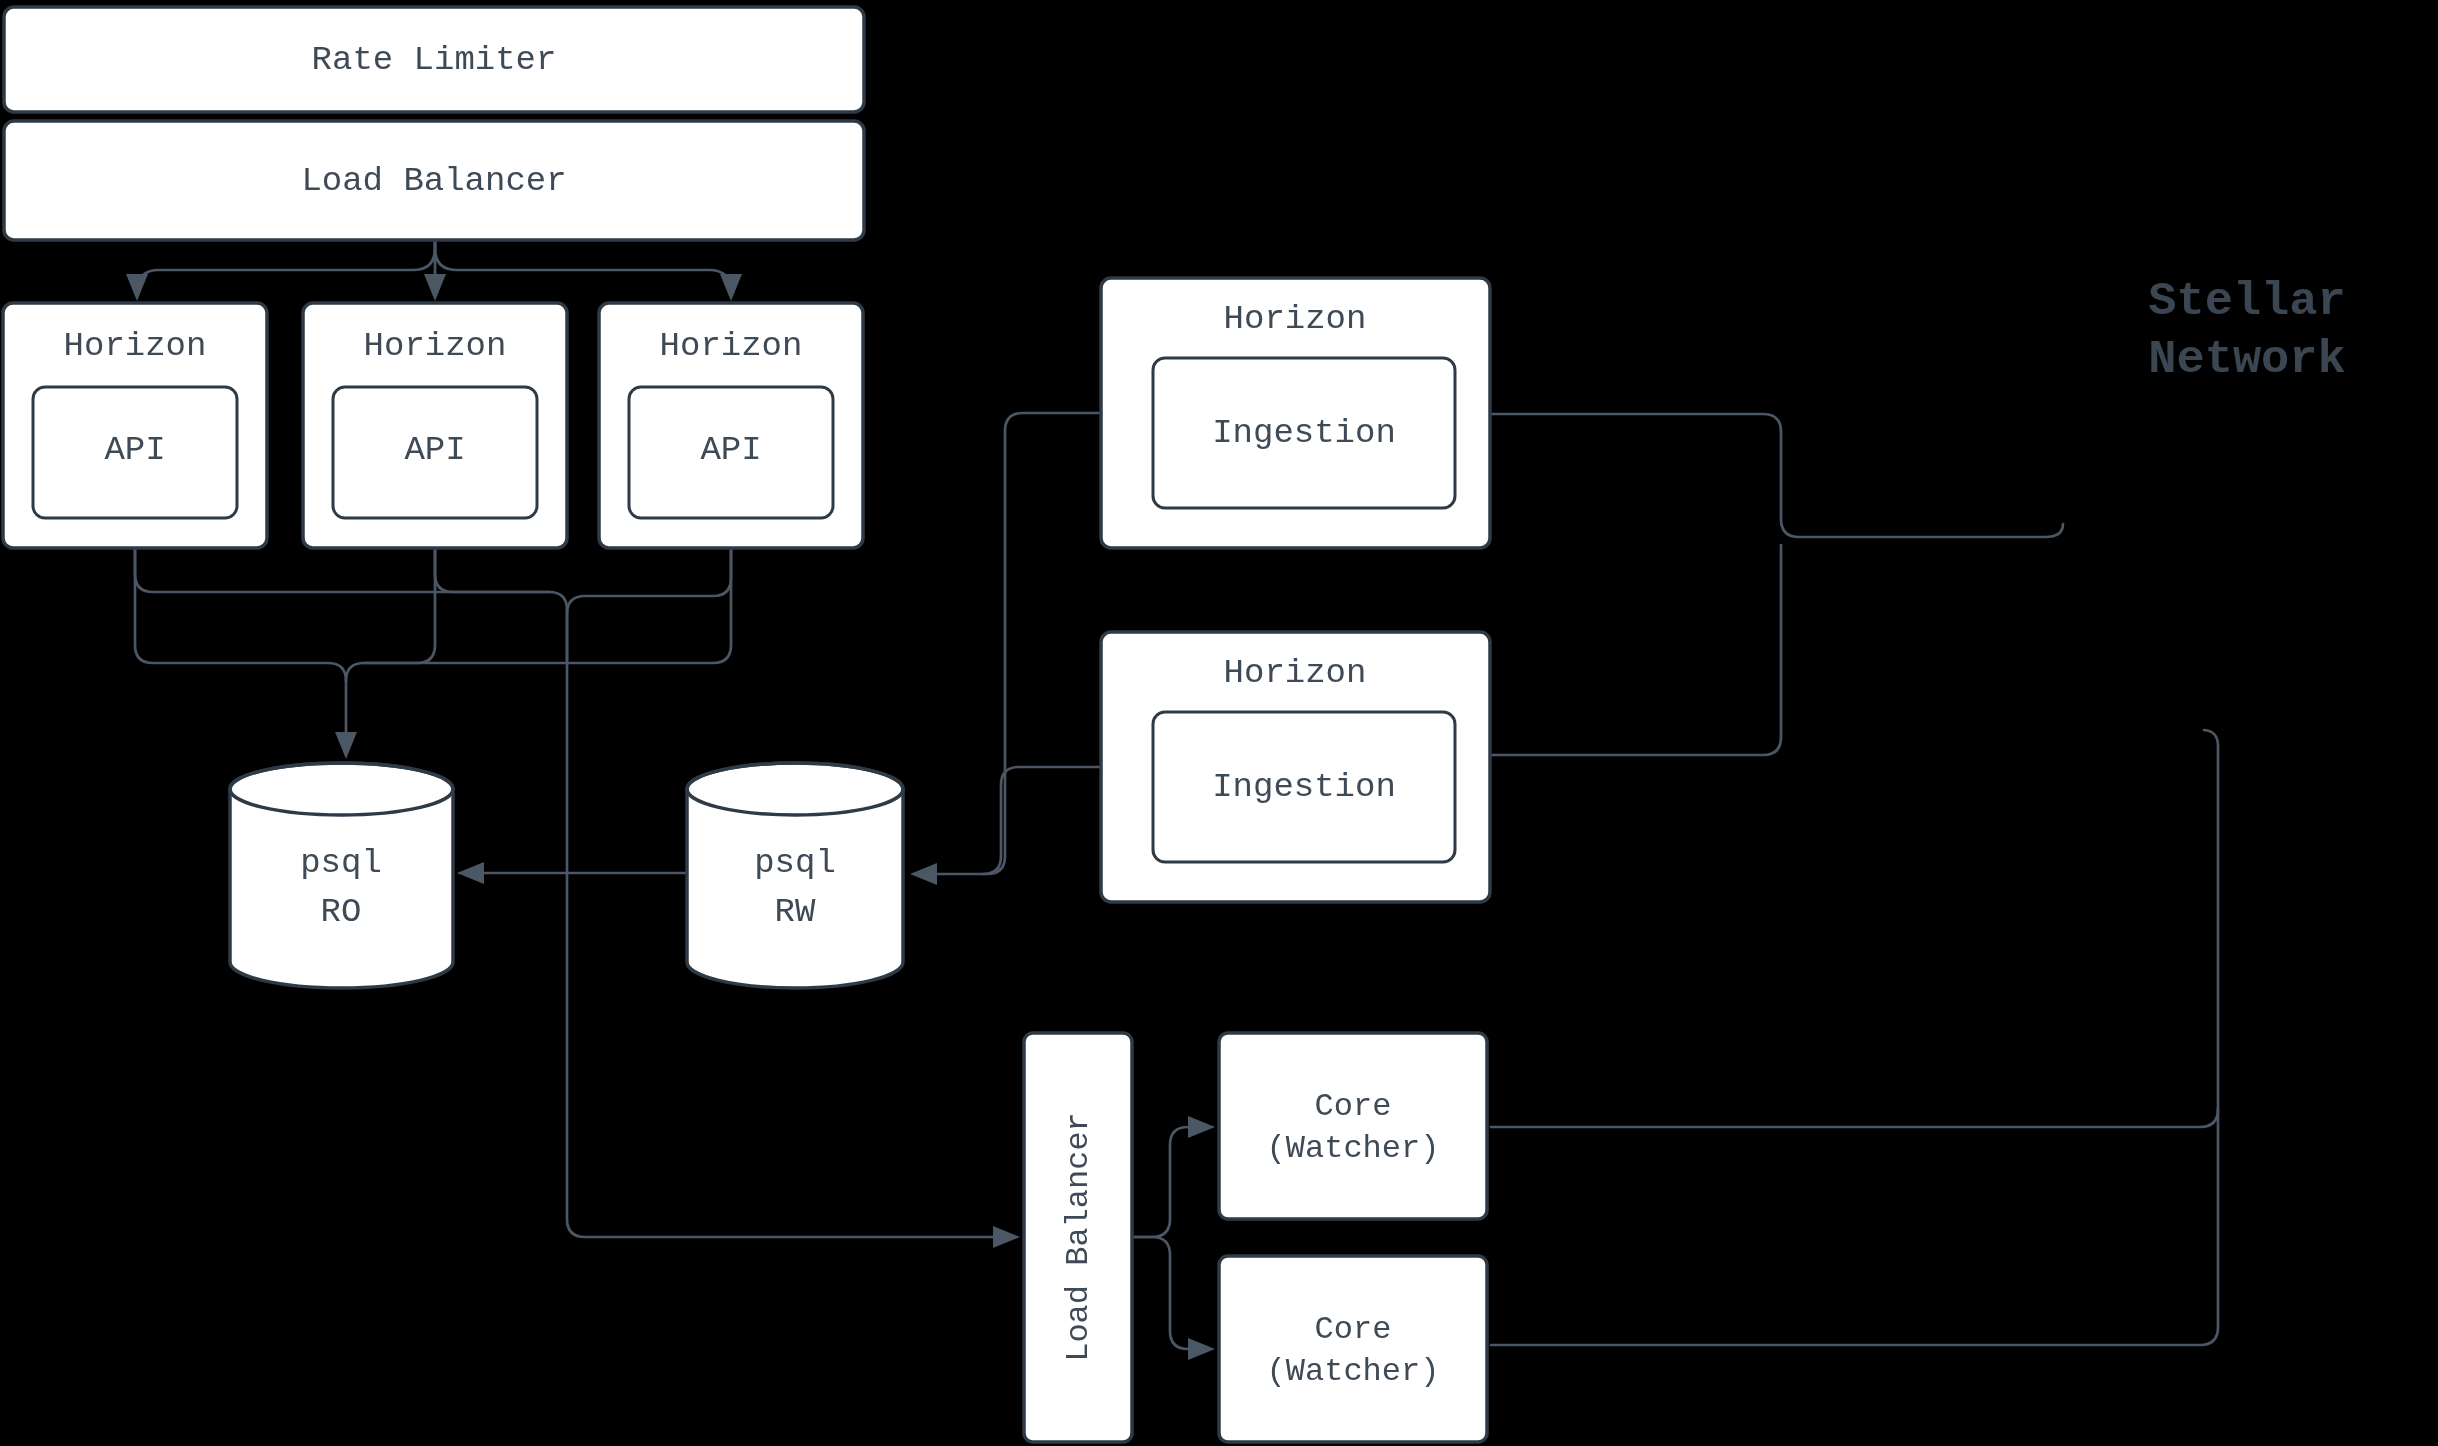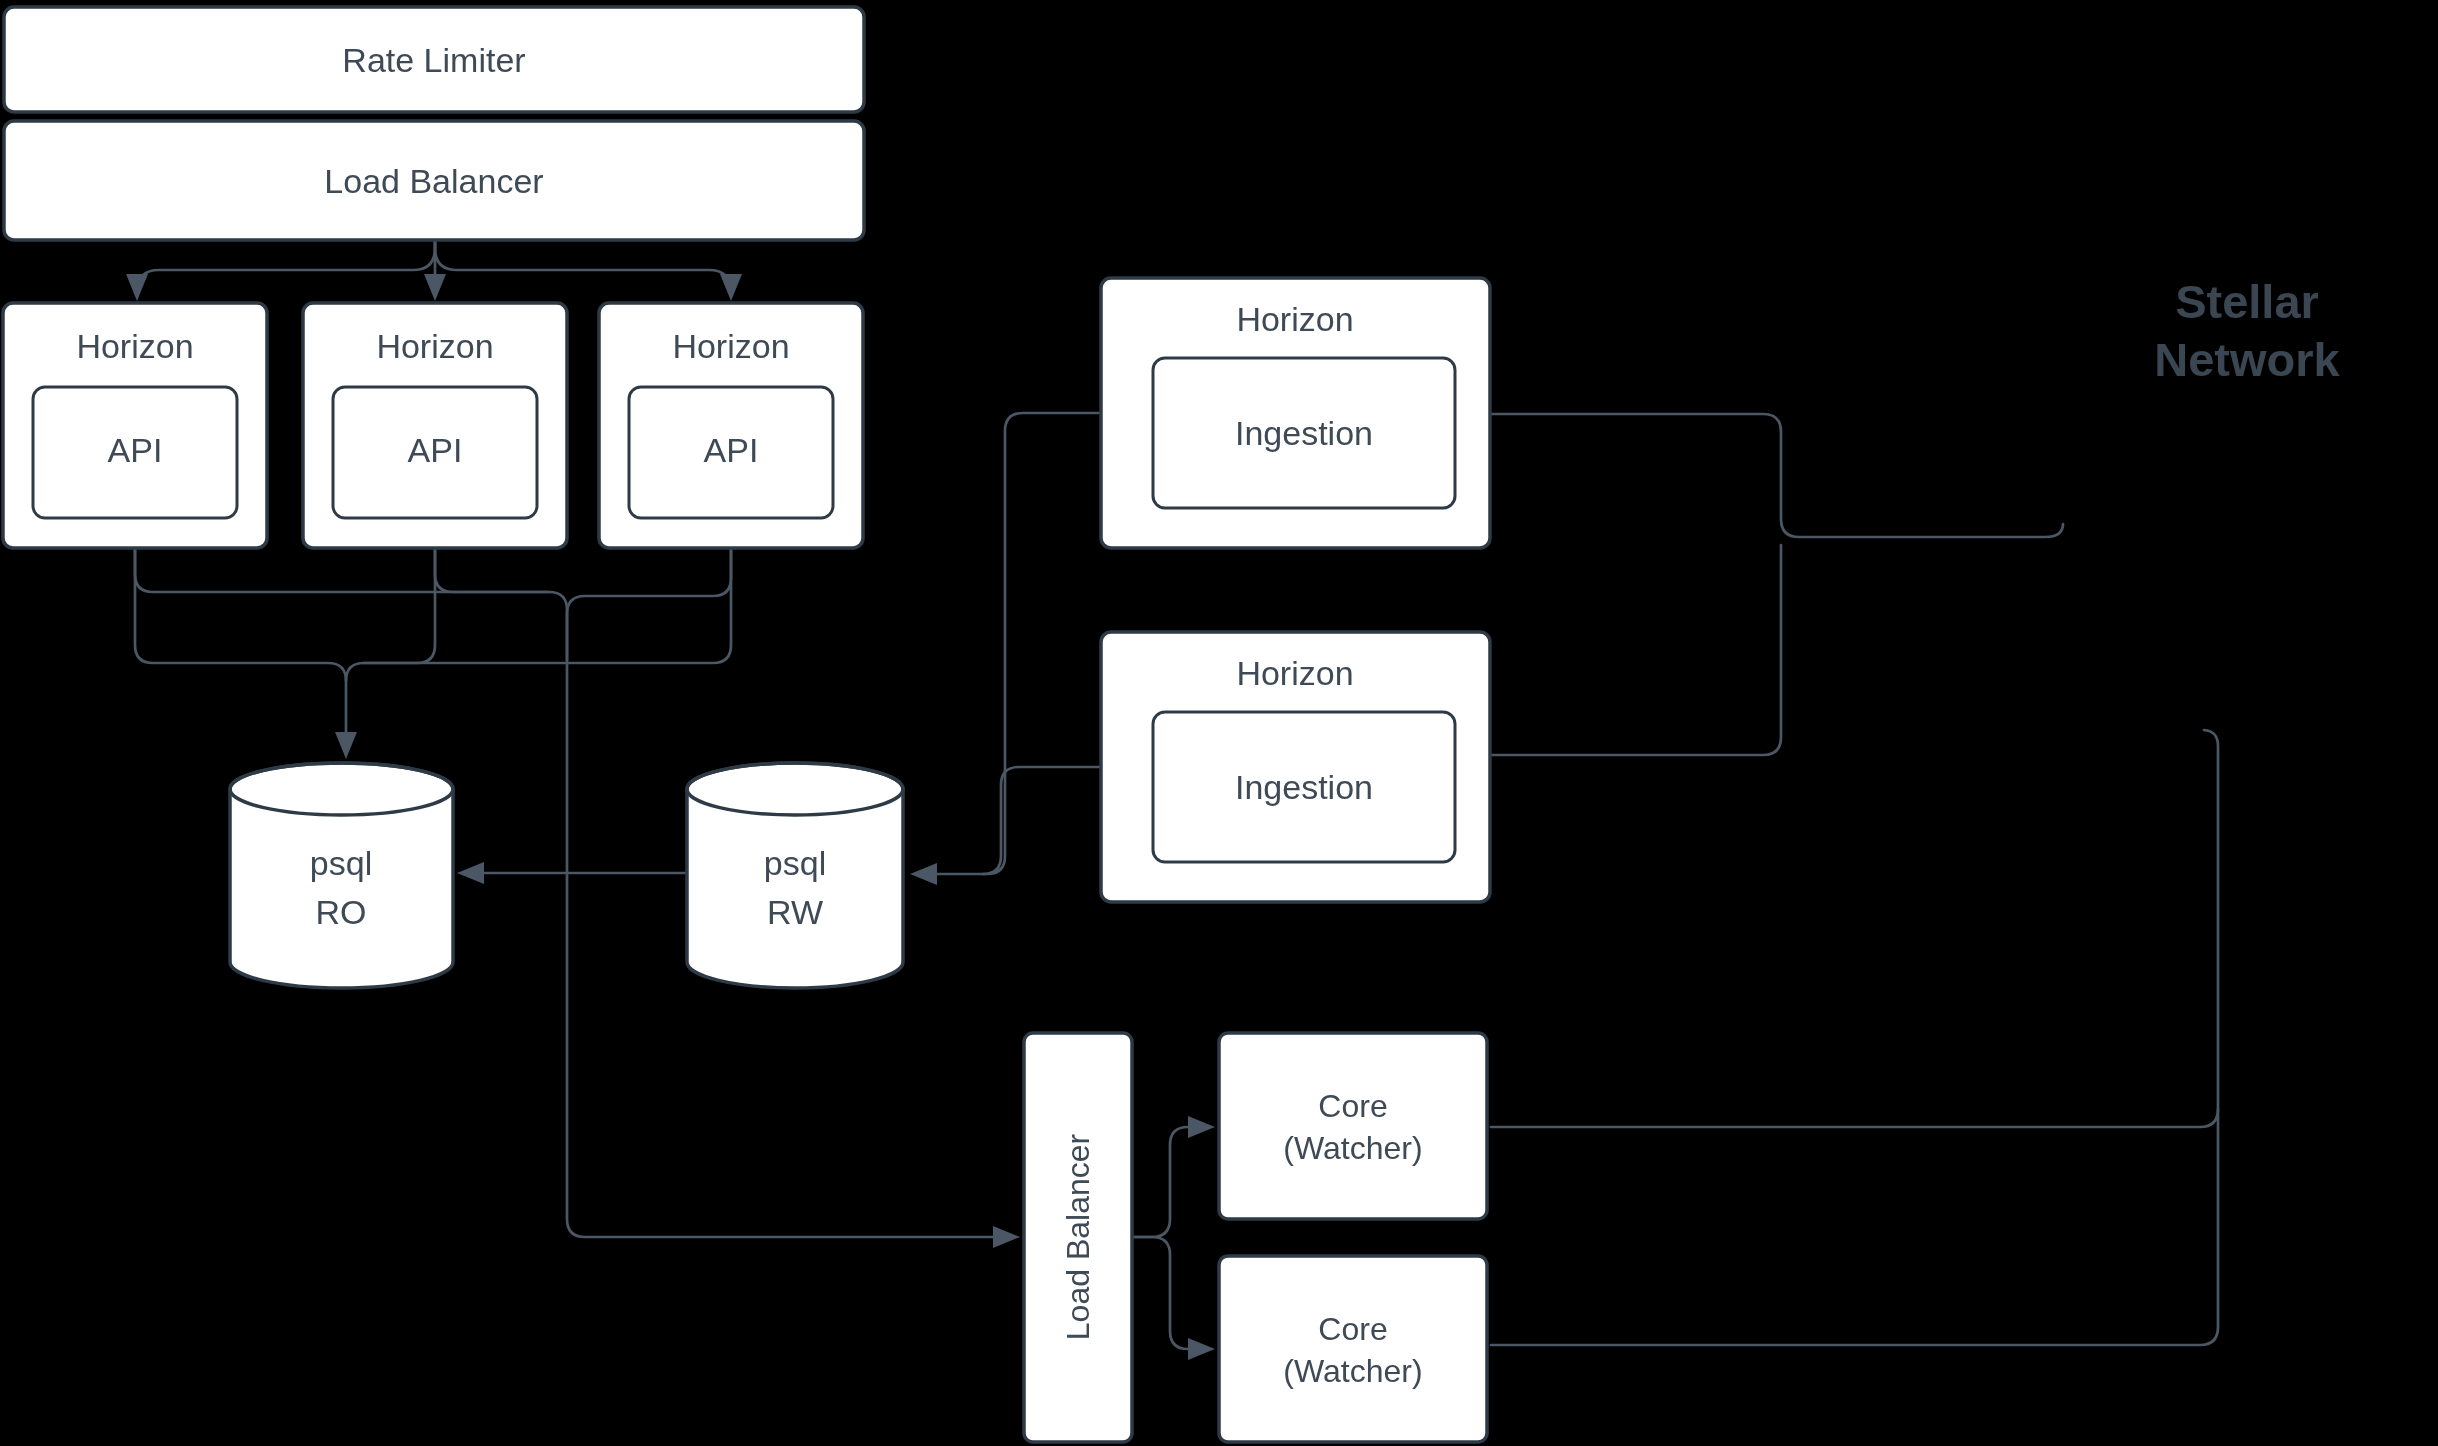--- a/index.html
+++ b/index.html
@@ -1,17 +1,17 @@
 <!DOCTYPE html>
 <html><head>
 <meta charset="utf-8">
 <style>
   html,body{margin:0;padding:0;background:#000;}
   body{width:2438px;height:1446px;overflow:hidden;font-family:"Liberation Sans",sans-serif;}
-  .stage{position:relative;width:2438px;height:1048px;background:#000000;}
+  .stage{position:relative;width:2438px;height:1048px;background:#000000;font-family:Liberation Mono, monospace;}
   svg{display:block}
   .node{fill:#ffffff;stroke:#2e3b47;stroke-width:3.5px;}
   .inner{fill:#ffffff;stroke:#2e3b47;stroke-width:3px;}
   .edge{fill:none;stroke:#4b5764;stroke-width:2.7px;stroke-linecap:round;}
   .ah{fill:#4b5764;stroke:none;}
   .lbl{fill:#3f4a57;font-size:34px;text-anchor:middle;}
   .lbl-sm{fill:#3f4a57;font-size:32px;text-anchor:middle;}
   .sn{fill:#3b4653;font-size:47px;font-weight:bold;text-anchor:middle;}
   text{dominant-baseline:central;}
 </style>

